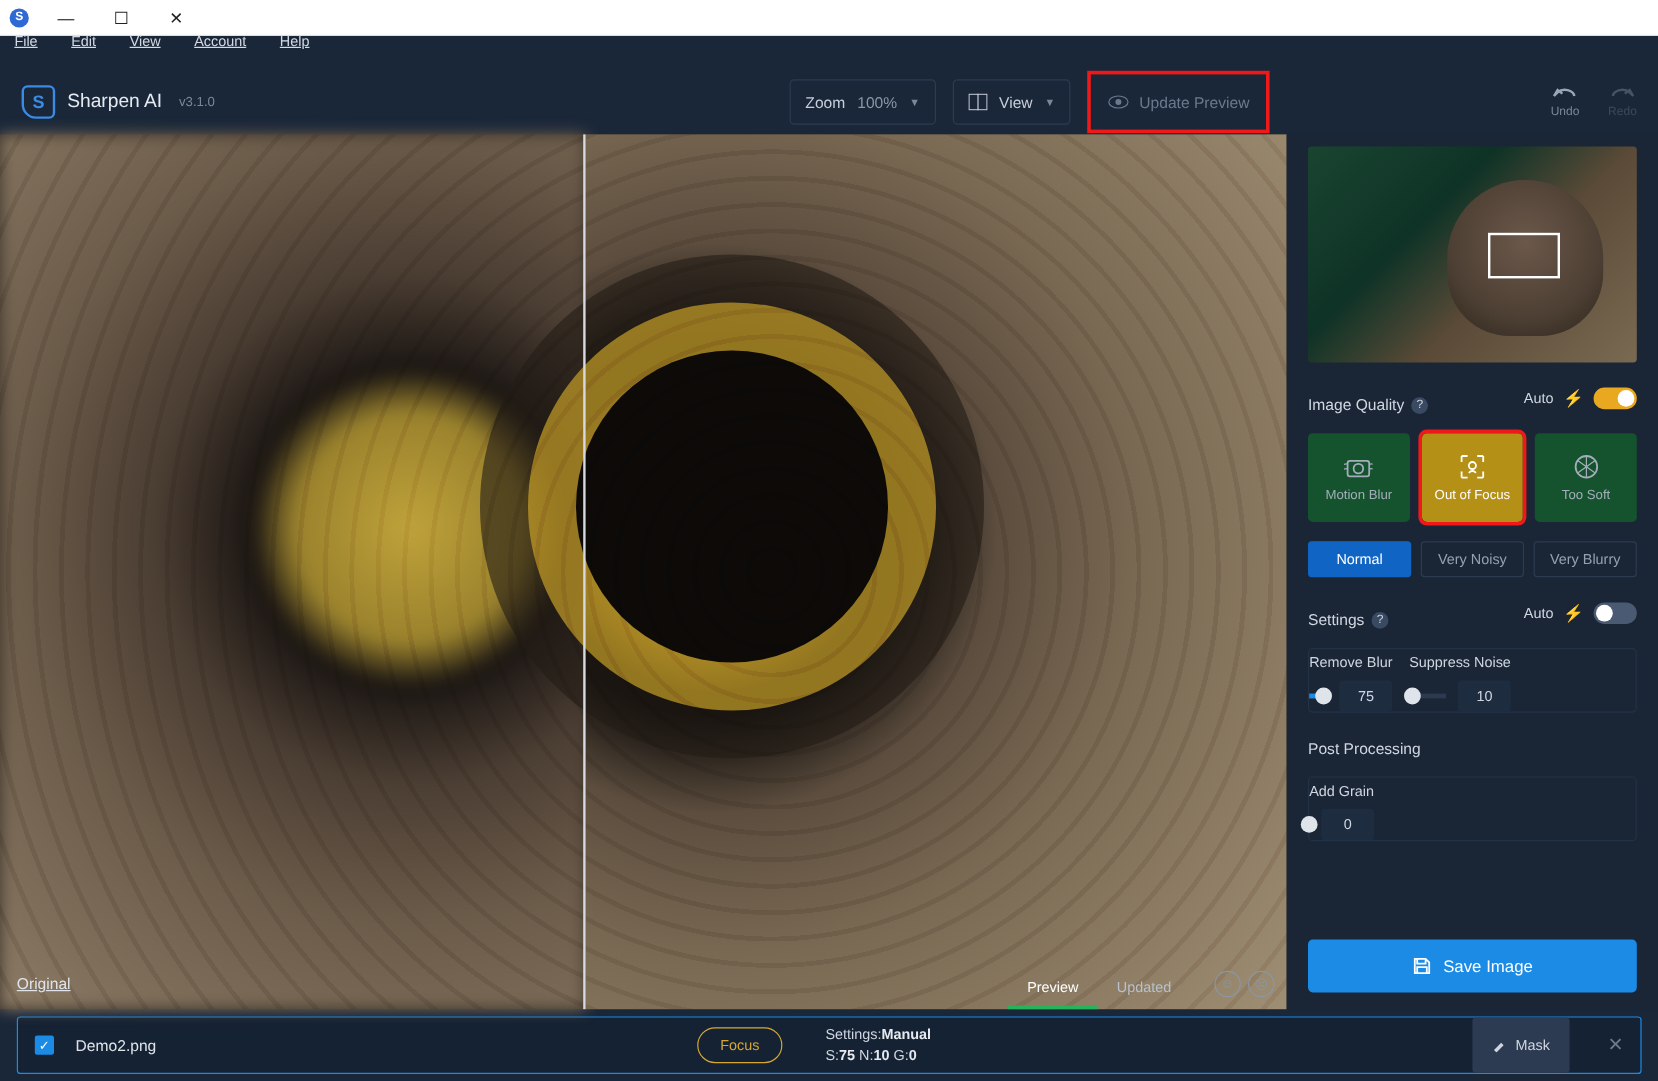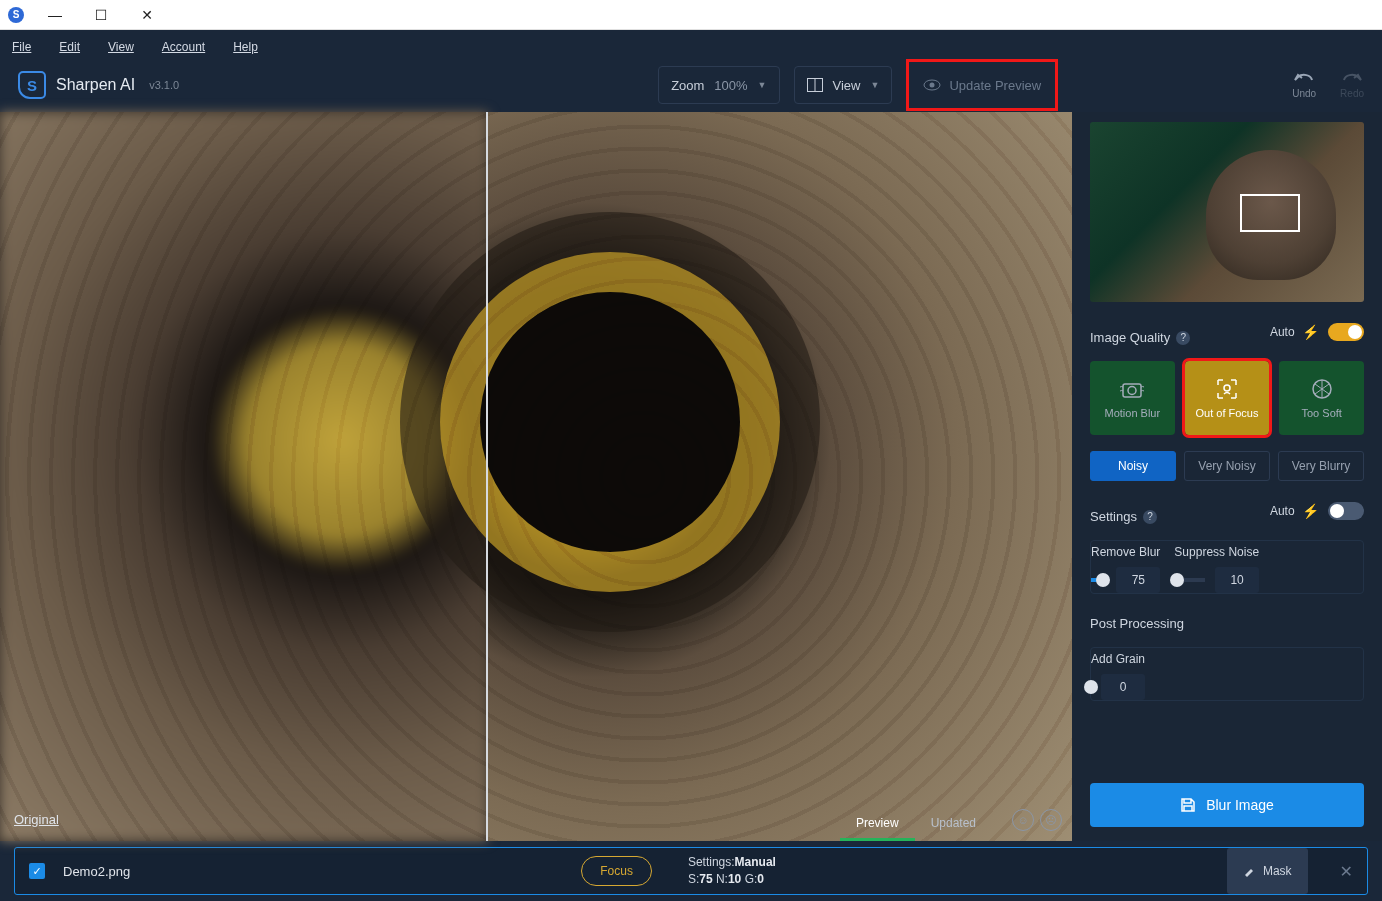--- a/index.html
+++ b/index.html
@@ -3,21 +3,21 @@
 <meta charset="utf-8">
 <style>
 * { margin:0; padding:0; box-sizing:border-box; font-family:"Segoe UI",Arial,sans-serif; }
 html,body { width:1382px; height:901px; background:#ffffff; overflow:hidden; }
 .titlebar { height:30px; background:#fff; border-bottom:1px solid #e0e0e0; display:flex; align-items:center; padding:0 8px; }
 .tb-icon { width:16px; height:16px; background:#2e69d6; border-radius:50%; margin-right:8px; display:flex; align-items:center; justify-content:center; color:#fff; font-size:10px; font-weight:bold; }
 .tb-title { font-size:12px; color:#222; flex:1; }
 .tb-btns { display:flex; }
 .tb-btn { width:46px; height:30px; display:flex; align-items:center; justify-content:center; font-size:14px; color:#222; cursor:pointer; }
 .app { height:871px; background:#1a2739; color:#c7ced9; display:flex; flex-direction:column; }
-.menubar { height:28px; display:flex; align-items:flex-end; padding:0 12px; gap:28px; font-size:12px; }
+.menubar { height:28px; display:flex; align-items:flex-end; padding:13px 12px; gap:28px; font-size:12px; }
 .menubar span { text-decoration:underline; cursor:pointer; color:#d4dae4; padding-bottom:4px; }
 .toolbar { height:54px; display:flex; align-items:center; padding:0 18px; }
 .brand { display:flex; align-items:center; gap:10px; }
 .brand-icon { width:28px; height:28px; border:2px solid #3b8ae6; border-radius:5px 5px 5px 12px; display:flex; align-items:center; justify-content:center; color:#3b8ae6; font-weight:bold; font-size:15px; }
 .brand-name { font-size:16px; color:#e5eaf1; }
 .brand-ver { font-size:11px; color:#7c8796; margin-left:4px; }
 .tb-spacer { flex:1; }
 .tb-group { display:flex; align-items:center; gap:14px; }
 .tb-chip { height:38px; border:1px solid #2c3b52; border-radius:4px; display:flex; align-items:center; padding:0 12px; gap:10px; font-size:13px; color:#c7ced9; cursor:pointer; }
 .tb-chip .muted { color:#8b96a6; }
@@ -209,21 +209,21 @@
         <div class="mode-card">
           <svg viewBox="0 0 24 24">
               <circle cx="12" cy="12" r="9" fill="none" stroke="#a4adbb" stroke-width="1.5"></circle>
               <path d="M12 3v18M5 7l14 10M5 17l14-10" stroke="#a4adbb" stroke-width="1"></path>
             </svg>
           <span>Too Soft</span>
         </div>
       </div>
 
       <div class="sub-row">
-        <div class="sub-btn sel">Noisy</div>
+        <div class="sub-btn sel">Normal</div>
         <div class="sub-btn">Very Noisy</div>
         <div class="sub-btn">Very Blurry</div>
       </div>
 
       <div class="sec-head">
         <div class="sec-head-left">
           <span>Settings</span>
           <span class="help">?</span>
         </div>
         <div class="auto-toggle">
@@ -269,21 +269,21 @@
             </div>
             <div class="val-box">0</div>
           </div>
         </div>
       </div>
 
       <div class="save-btn">
         <svg width="16" height="16" viewBox="0 0 16 16">
             <path d="M2 2h9l3 3v9H2z M4 2v4h7V2 M4 14v-5h8v5" fill="none" stroke="#fff" stroke-width="1.5"></path>
           </svg>
-        <span>Blur Image</span>
+        <span>Save Image</span>
       </div>
     </div>
   </div>
 
   <div class="footer">
     <div class="file-strip">
       <div class="fs-check">✓</div>
       <div class="fs-name">Demo2.png</div>
       <div class="fs-spacer"></div>
       <div class="fs-pill">Focus</div>

